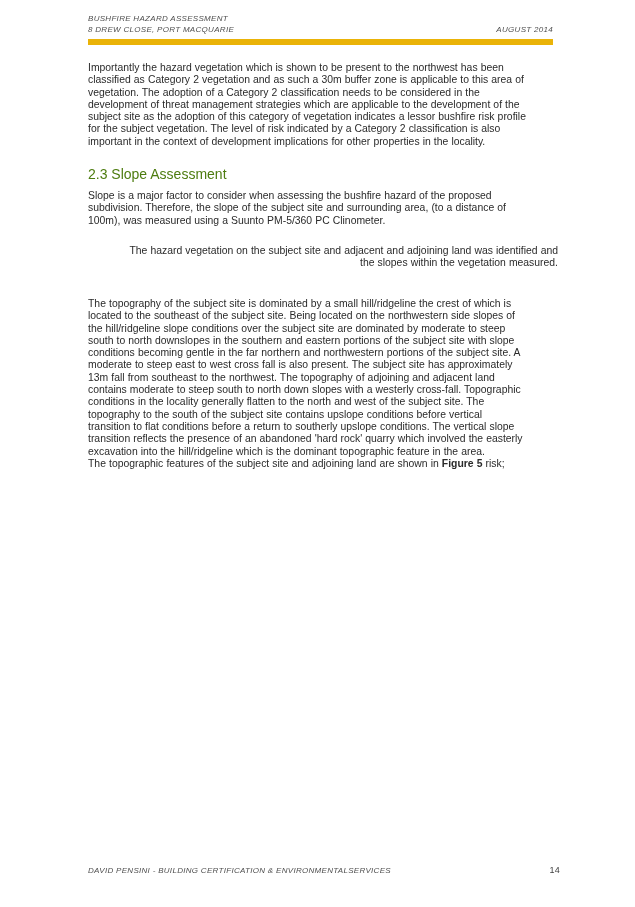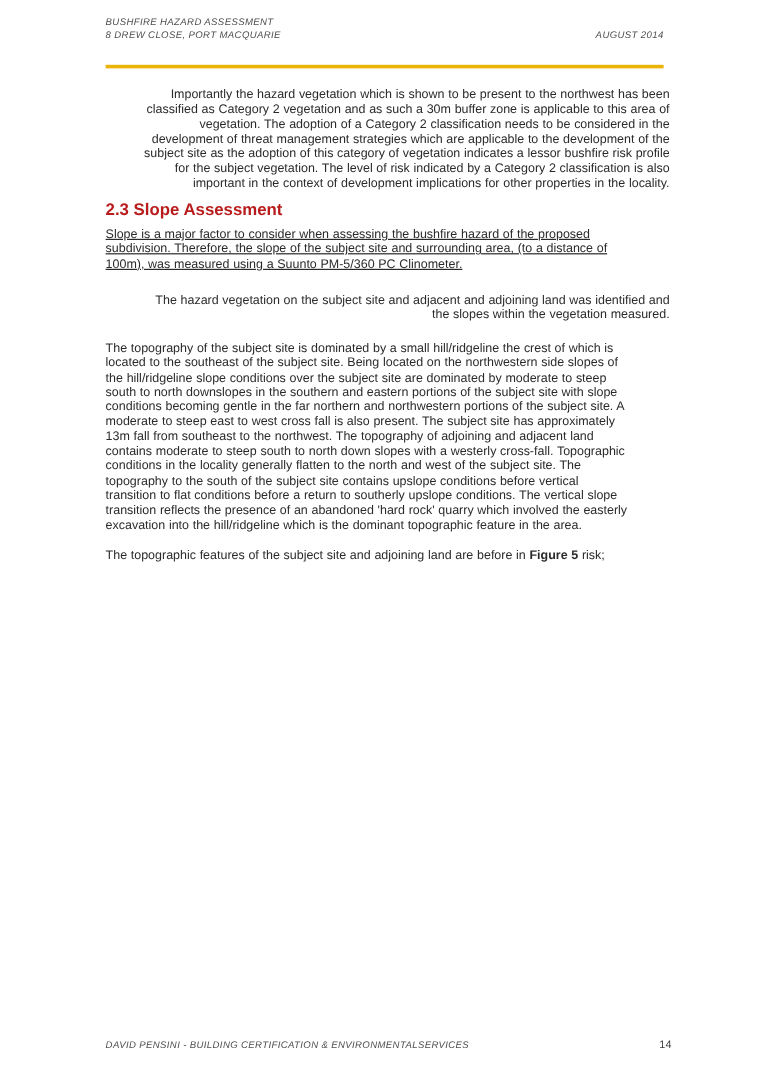--- a/index.html
+++ b/index.html
@@ -15,22 +15,22 @@
     width: 635px; height: 907px;
     background: #ffffff;
   }
   
   .header {
     position: absolute;
     left: 88px; right: 82px; top: 13px;
     display: flex;
     justify-content: space-between;
     align-items: flex-end;
-    border-bottom: 3px solid #eab308;
-    padding-bottom: 19px;
+    border-bottom: 6px solid #eab308;
+    padding-bottom: 4px;
     color: #4f4f4f;
     font-size: 8px;
     font-style: italic;
     letter-spacing: 0.3px;
   }
   .header .hleft div { line-height: 11px; white-space: pre; }
   .header .hright { line-height: 11px; white-space: pre; }
   
   .para {
     position: absolute;
@@ -40,30 +40,30 @@
     line-height: 12.3px;
     color: #2a2a2a;
     white-space: pre;
     word-spacing: 0.2px;
   }
   .section-heading {
     position: absolute;
     left: 88px;
     width: 470px;
     font-size: 14px;
-    font-weight: bold;
-    color: #b91c1c;
+    font-weight: normal;
+    color: #4d7c0f;
     line-height: 16px;
     white-space: pre;
   }
-  .p1 { top: 74px; text-align: right; }
+  .p1 { top: 62px; }
   .h23 { top: 166px; }
-  .p2 { top: 190px; text-decoration: underline; }
+  .p2 { top: 190px; }
   .p3 { top: 245px; text-align: right; }
-  .p4 { top: 285px; }
+  .p4 { top: 298px; }
   .p5 { top: 458px; }
   .bold-inline { font-weight: bold; }
   
   .footer {
     position: absolute;
     left: 88px; right: 75px; top: 865px;
     display: flex;
     justify-content: space-between;
     align-items: baseline;
     color: #4f4f4f;
@@ -110,20 +110,20 @@
 conditions becoming gentle in the far northern and northwestern portions of the subject site. A
 moderate to steep east to west cross fall is also present. The subject site has approximately
 13m fall from southeast to the northwest. The topography of adjoining and adjacent land
 contains moderate to steep south to north down slopes with a westerly cross-fall. Topographic
 conditions in the locality generally flatten to the north and west of the subject site. The
 topography to the south of the subject site contains upslope conditions before vertical
 transition to flat conditions before a return to southerly upslope conditions. The vertical slope
 transition reflects the presence of an abandoned 'hard rock' quarry which involved the easterly
 excavation into the hill/ridgeline which is the dominant topographic feature in the area.</div>
 
-  <div class="para p5"><span>The topographic features of the subject site and adjoining land are before in </span><span class="bold-inline">Figure 5</span><span> risk;</span></div>
+  <div class="para p5"><span>The topographic features of the subject site and adjoining land are shown in </span><span class="bold-inline">Figure 5</span><span> risk;</span></div>
 
   <div class="footer">
     <div>DAVID PENSINI - BUILDING CERTIFICATION &amp; ENVIRONMENTALSERVICES</div>
     <div class="fpage">14</div>
   </div>
 
 </div>
 
 </body></html>

